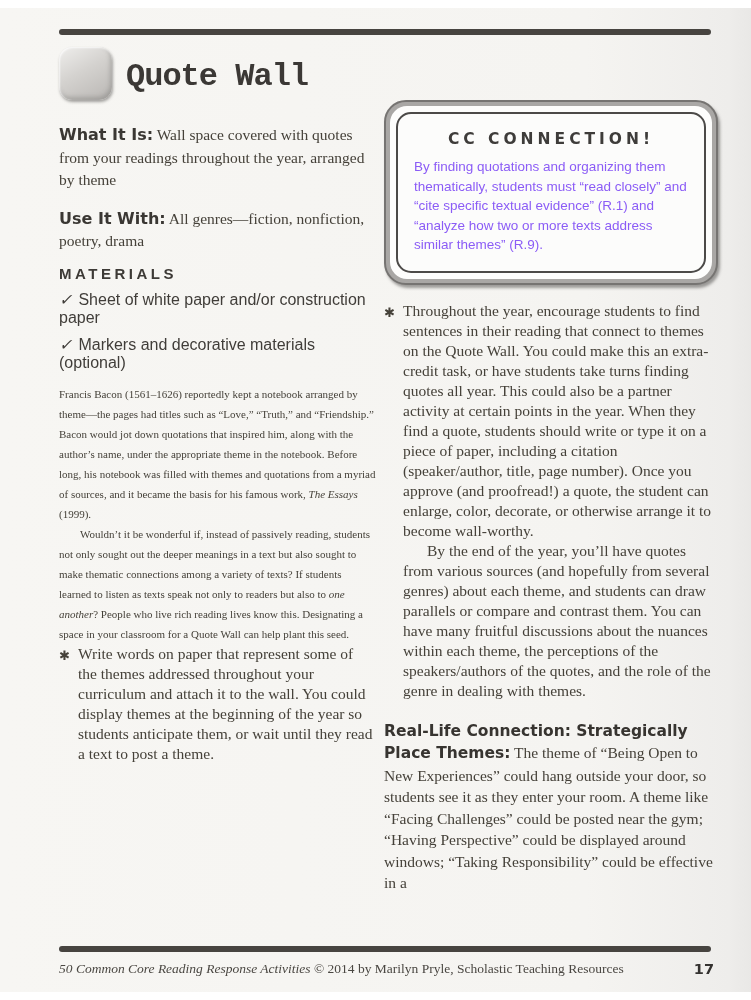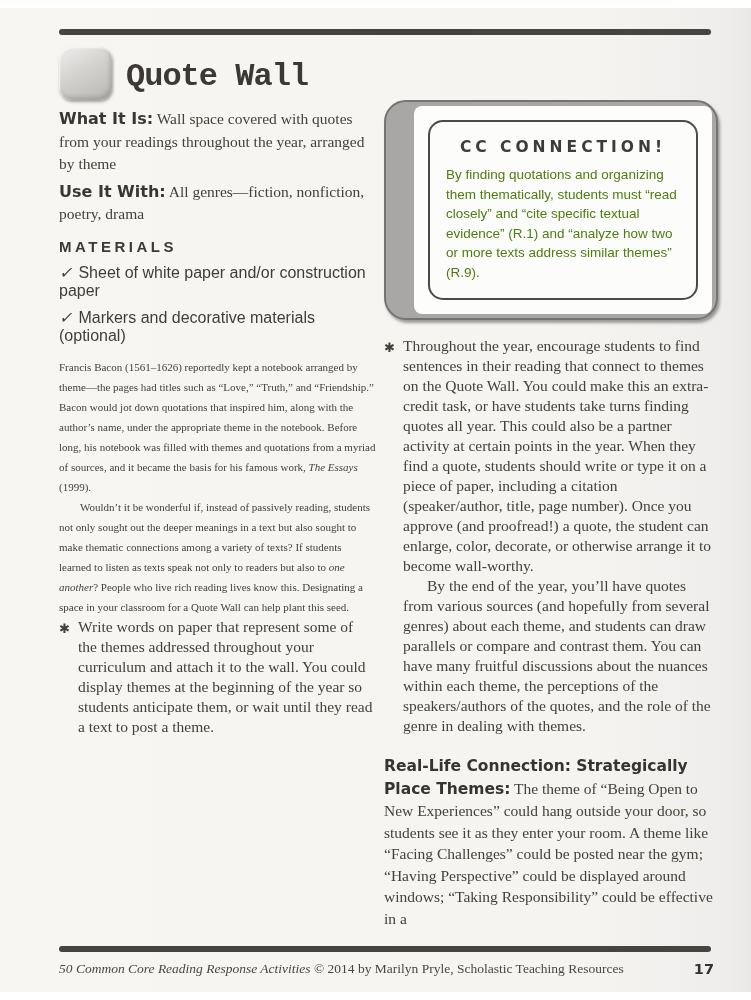--- a/index.html
+++ b/index.html
@@ -39,21 +39,21 @@
     font-weight: bold;
     font-size: 32px;
     letter-spacing: -1px;
     color: #3b3835;
   }
 
   .col { position: absolute; color: #454139; }
   .col-left  { left: 59px;  top: 100px; width: 317px; }
   .col-right { left: 384px; top: 92px;  width: 334px; }
 
-  .lede { font-size: 15.5px; line-height: 22.5px; margin-bottom: 5px; }
+  .lede { font-size: 15.5px; line-height: 22.5px; margin-bottom: 5px; margin-top: 16px; }
   .lede-label {
     font-family: "DejaVu Sans", sans-serif;
     font-weight: bold;
     font-size: 16px;
     color: #3a3733;
   }
   .section-heading {
     font-family: "Liberation Sans", sans-serif;
     font-size: 15px;
     letter-spacing: 3.5px;
@@ -86,44 +86,43 @@
     border: 2px solid #767472;
     background: #aRaaa8;
     background-color: #a9a7a5;
     border-radius: 22px;
     padding: 4px;
     box-shadow: 2px 3px 3px rgba(70,68,65,0.5);
     margin-bottom: 16px;
   }
   .cc-mid {
     background: #fdfdfc;
-    border-radius: 8px;
-    padding: 14px;
-    margin-left: 24px;
+    border-radius: 17px;
+    padding: 6px;
   }
   .cc-inner {
     border: 2px solid #4c4a48;
     border-radius: 15px;
     background: #fcfcfb;
     padding: 10px 16px 16px 16px;
   }
   .cc-heading {
     font-family: "DejaVu Sans", sans-serif;
     font-weight: bold;
     font-size: 15.5px;
     letter-spacing: 4px;
     text-align: center;
     color: #3e3c3a;
     margin: 6px 0 9px 0;
   }
   .cc-body {
     font-family: "Liberation Sans", sans-serif;
     font-size: 13.5px;
     line-height: 19.5px;
-    color: #4d7c0f;
+    color: #8b5cf6;
   }
 
   .real-life { margin-top: 19px; font-size: 15.5px; line-height: 21.5px; }
   .real-life-label {
     font-family: "DejaVu Sans", sans-serif;
     font-weight: bold;
     font-size: 15.5px;
     color: #373430;
   }
 

